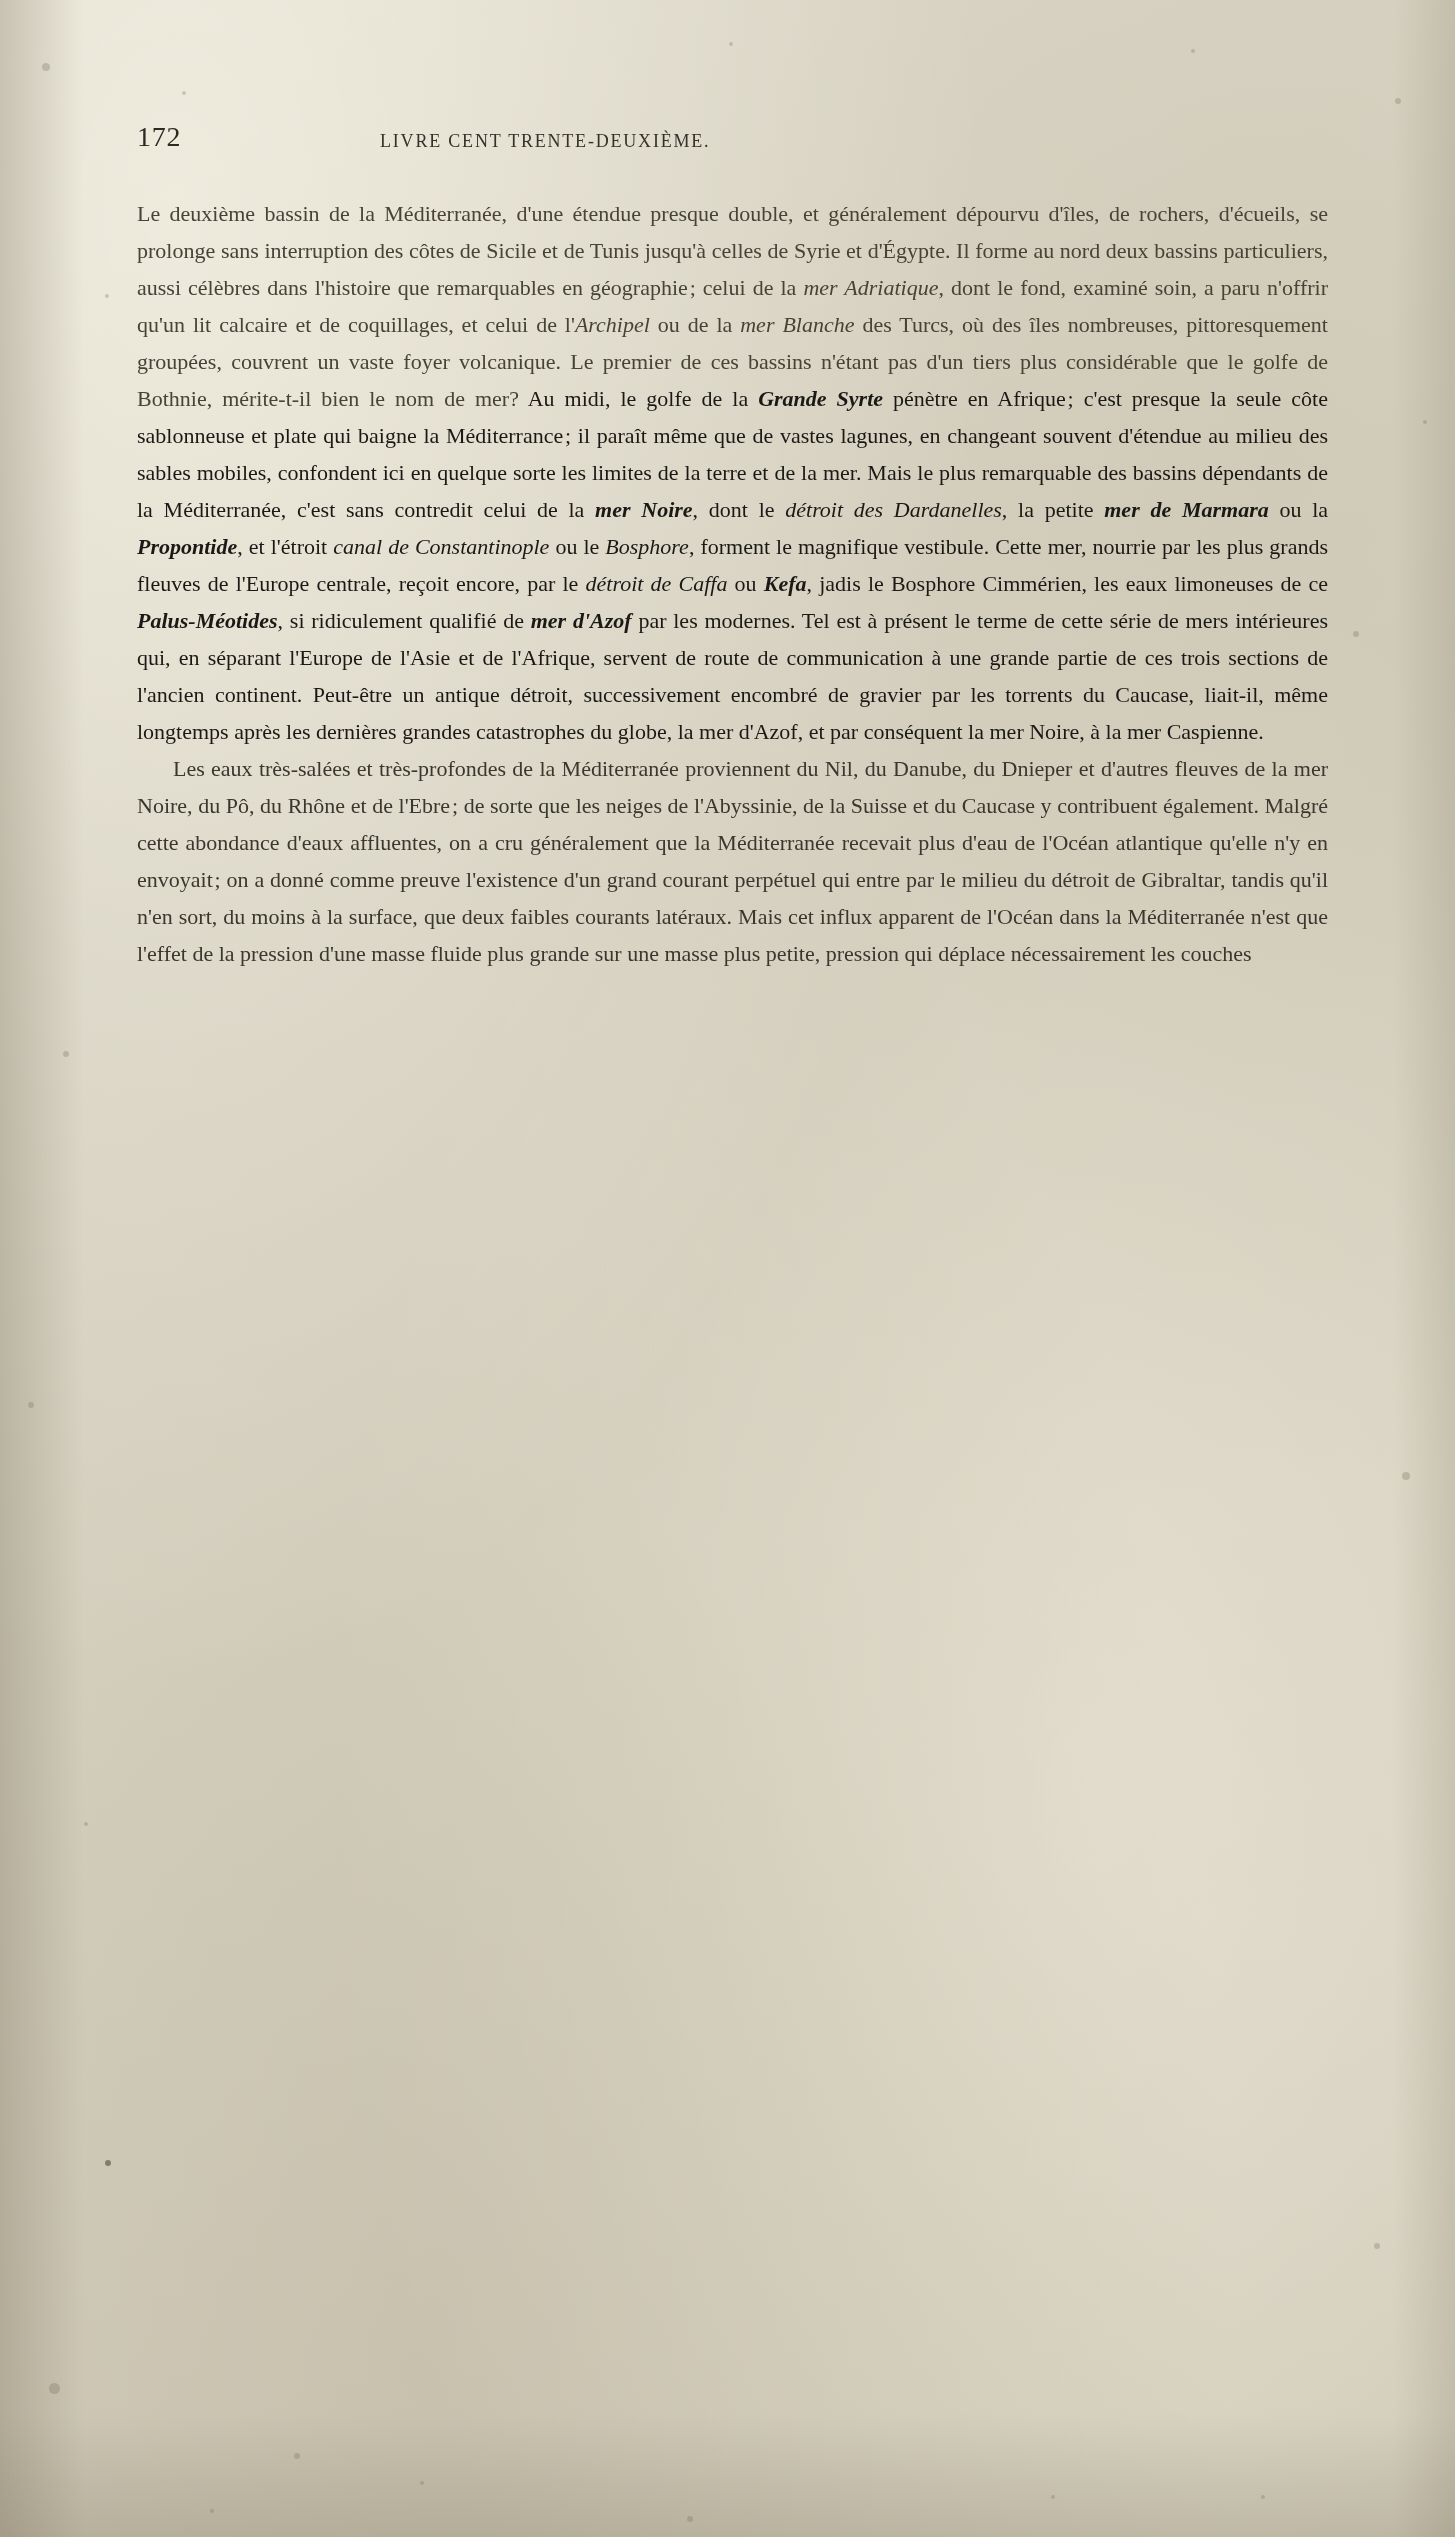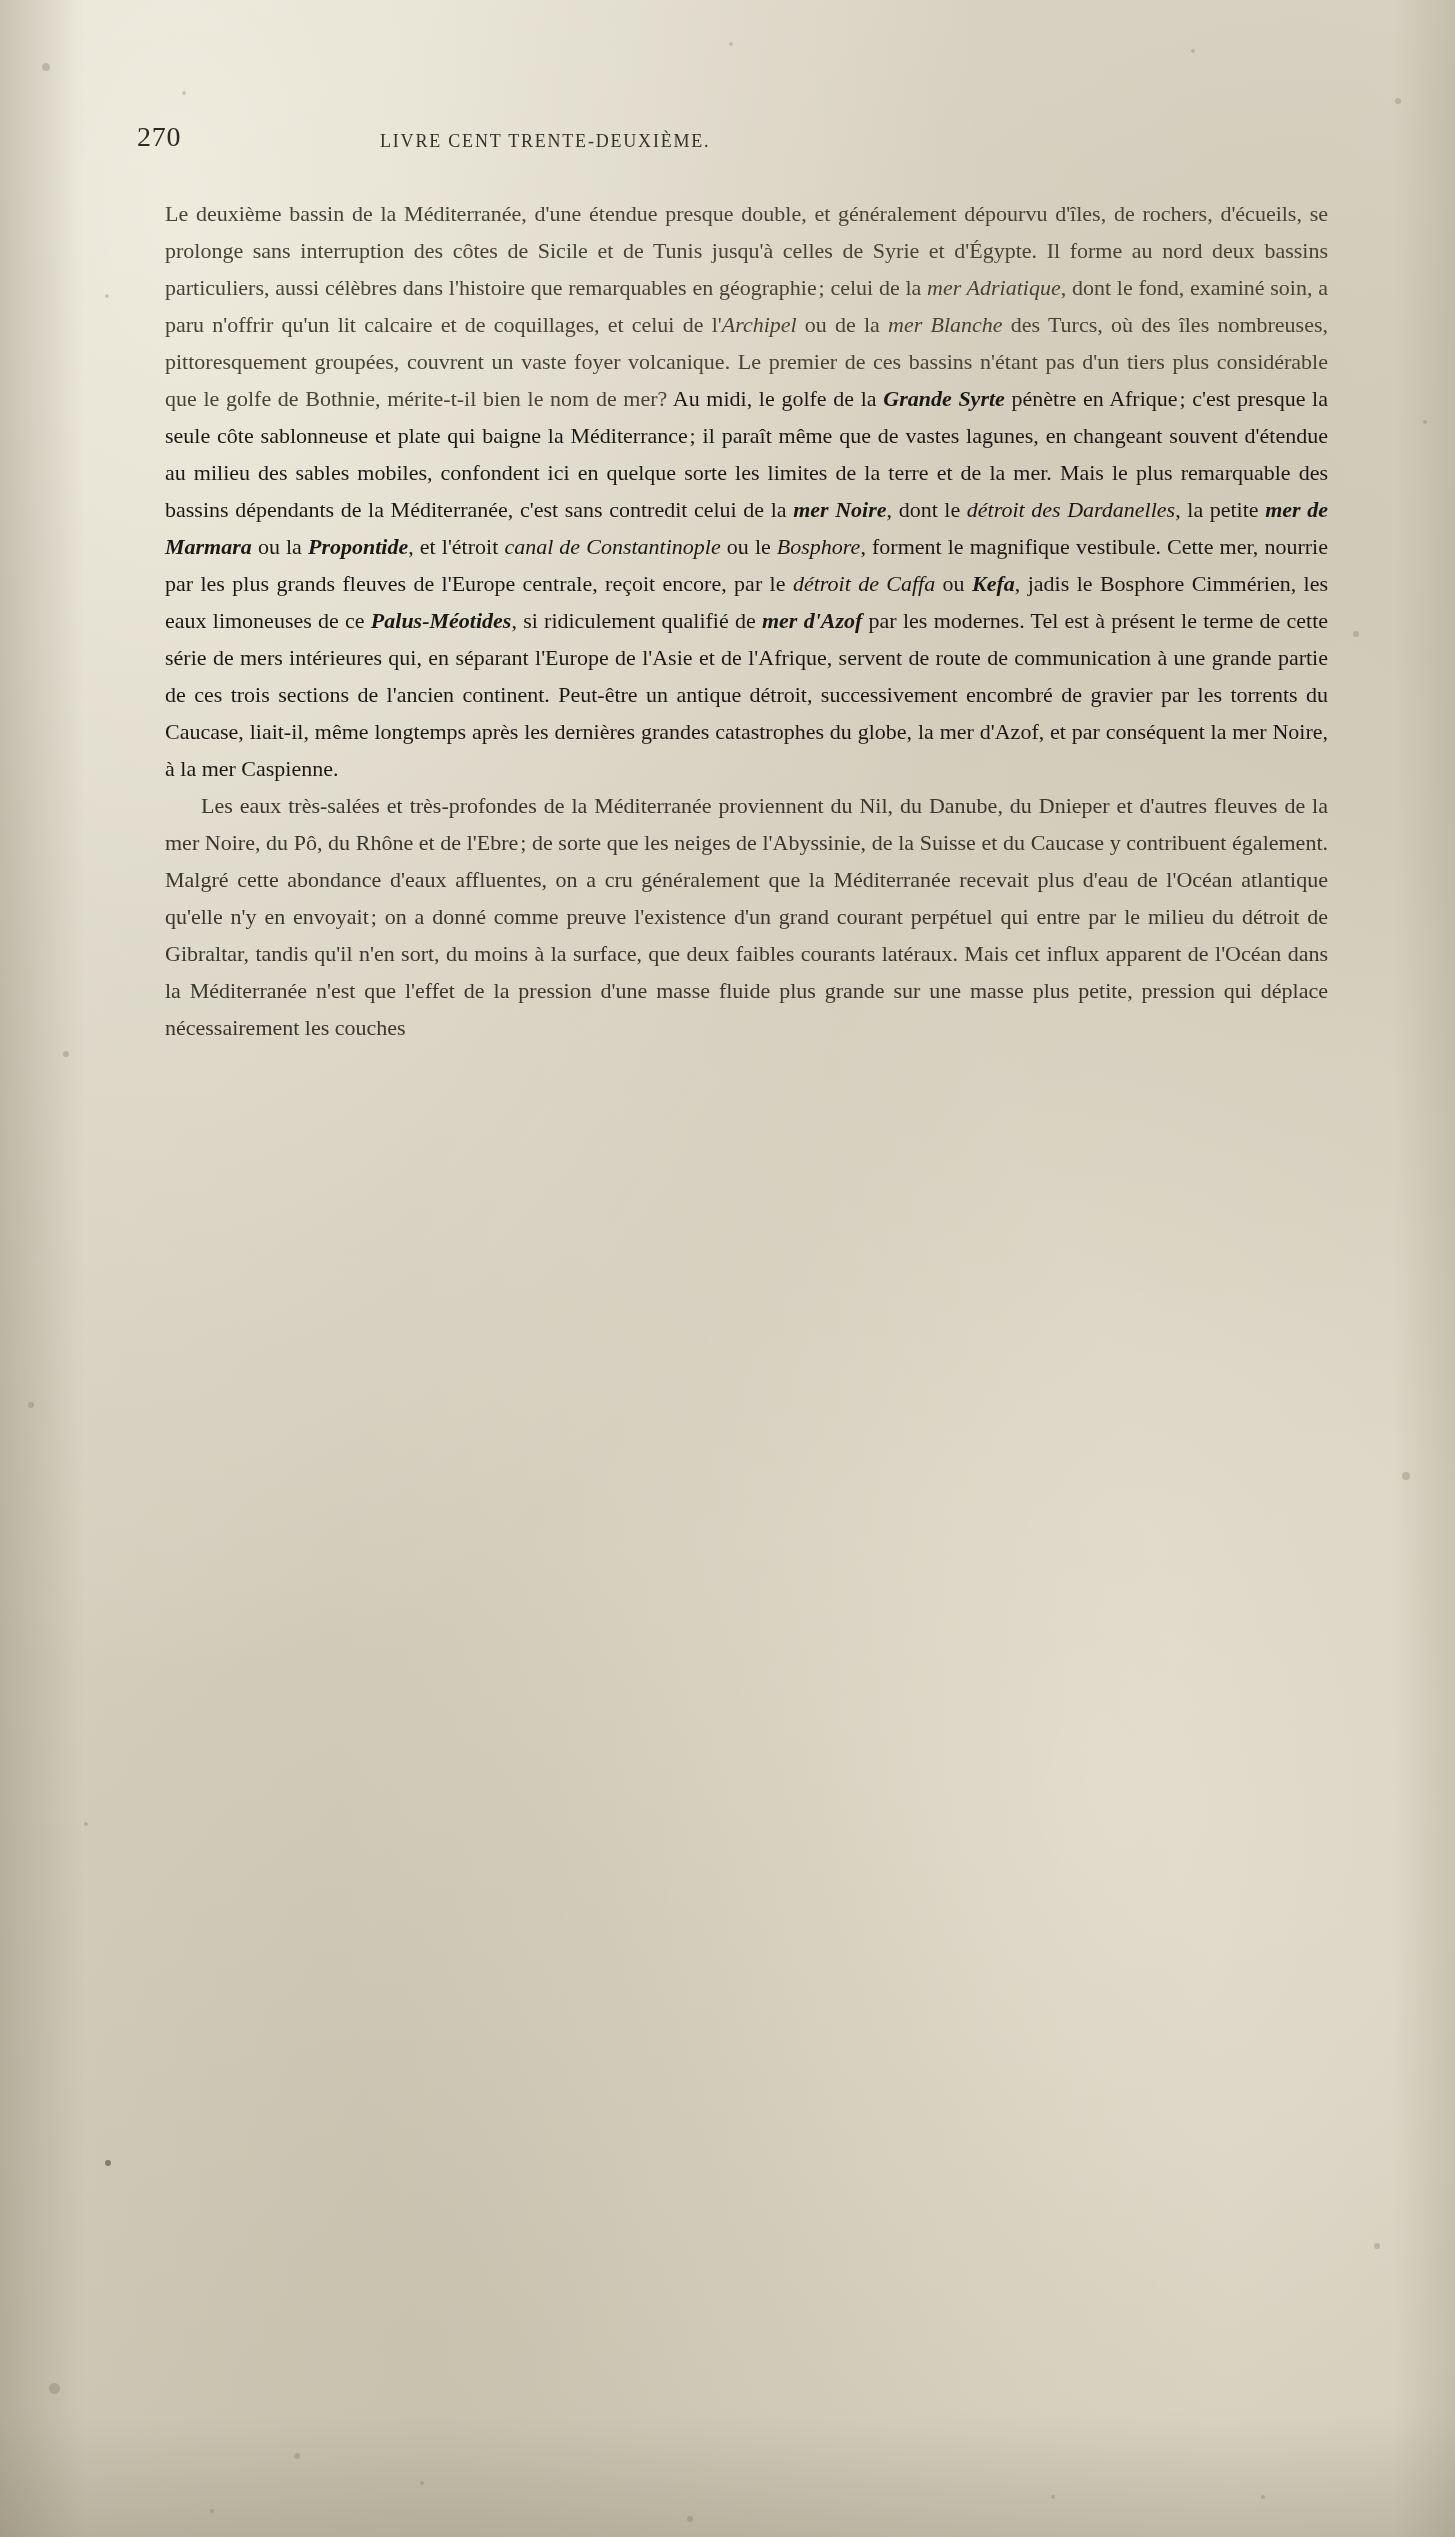--- a/index.html
+++ b/index.html
@@ -67,21 +67,20 @@
   }
   .body-text {
     margin-top: 24px;
     font-size: 22px;
     line-height: 37px;
     color: #23211c;
     text-align: justify;
     text-align-last: left;
     -webkit-hyphens: none;
     hyphens: none;
-    margin-left: 28px;
   }
   .body-text p {
     margin: 0;
   }
   .body-text p.indent {
     text-indent: 36px;
   }
   .body-text i {
     font-style: italic;
   }
@@ -125,21 +124,21 @@
 <div class="page-bg"></div>
 <div class="edge-shadow-l"></div>
 <div class="edge-shadow-r"></div>
 <div class="edge-shadow-b"></div>
 
 <div class="page">
 
   <div class="content">
 
     <div class="header-row">
-      <div class="folio">270</div>
+      <div class="folio">172</div>
       <div class="running-head">LIVRE CENT TRENTE-DEUXIÈME.</div>
     </div>
 
     <div class="body-text">
 
       <p class="fade1">
         <span class="fade2">Le deuxième bassin de la Méditerranée, d'une étendue presque double, et généralement dépourvu d'îles, de rochers, d'écueils, se prolonge sans interruption des côtes de Sicile et de Tunis jusqu'à celles de Syrie et d'Égypte. Il forme au nord deux bassins particuliers, aussi célèbres dans l'histoire que remarquables en géographie ; celui de la <i>mer Adriatique</i>, dont le fond, examiné soin, a paru n'offrir qu'un lit calcaire et de coquillages, et celui de l'<i>Archipel</i> ou de la <i>mer Blanche</i> des Turcs, où des îles nombreuses, pittoresquement groupées, couvrent un vaste foyer volcanique. Le premier de ces bassins n'étant pas d'un tiers plus considérable que le golfe de Bothnie, mérite-t-il bien le nom de mer?</span>
         <span class="strong-ink"> Au midi, le golfe de la <i class="b">Grande Syrte</i> pénètre en Afrique ; c'est presque la seule côte sablonneuse et plate qui baigne la Méditerrance ; il paraît même que de vastes lagunes, en changeant souvent d'étendue au milieu des sables mobiles, confondent ici en quelque sorte les limites de la terre et de la mer. Mais le plus remarquable des bassins dépendants de la Méditerranée, c'est sans contredit celui de la <i class="b">mer Noire</i>, dont le <i>détroit des Dardanelles</i>, la petite <i class="b">mer de Marmara</i> ou la <i class="b">Propontide</i>, et l'étroit <i>canal de Constantinople</i> ou le <i>Bosphore</i>, forment le magnifique vestibule. Cette mer, nourrie par les plus grands fleuves de l'Europe centrale, reçoit encore, par le <i>détroit de Caffa</i> ou <i class="b">Kefa</i>, jadis le Bosphore Cimmérien, les eaux limoneuses de ce <i class="b">Palus-Méotides</i>, si ridiculement qualifié de <i class="b">mer d'Azof</i> par les modernes. Tel est à présent le terme de cette série de mers intérieures qui, en séparant l'Europe de l'Asie et de l'Afrique, servent de route de communication à une grande partie de ces trois sections de l'ancien continent. Peut-être un antique détroit, successivement encombré de gravier par les torrents du Caucase, liait-il, même longtemps après les dernières grandes catastrophes du globe, la mer d'Azof, et par conséquent la mer Noire, à la mer Caspienne.</span>
       </p>
 

